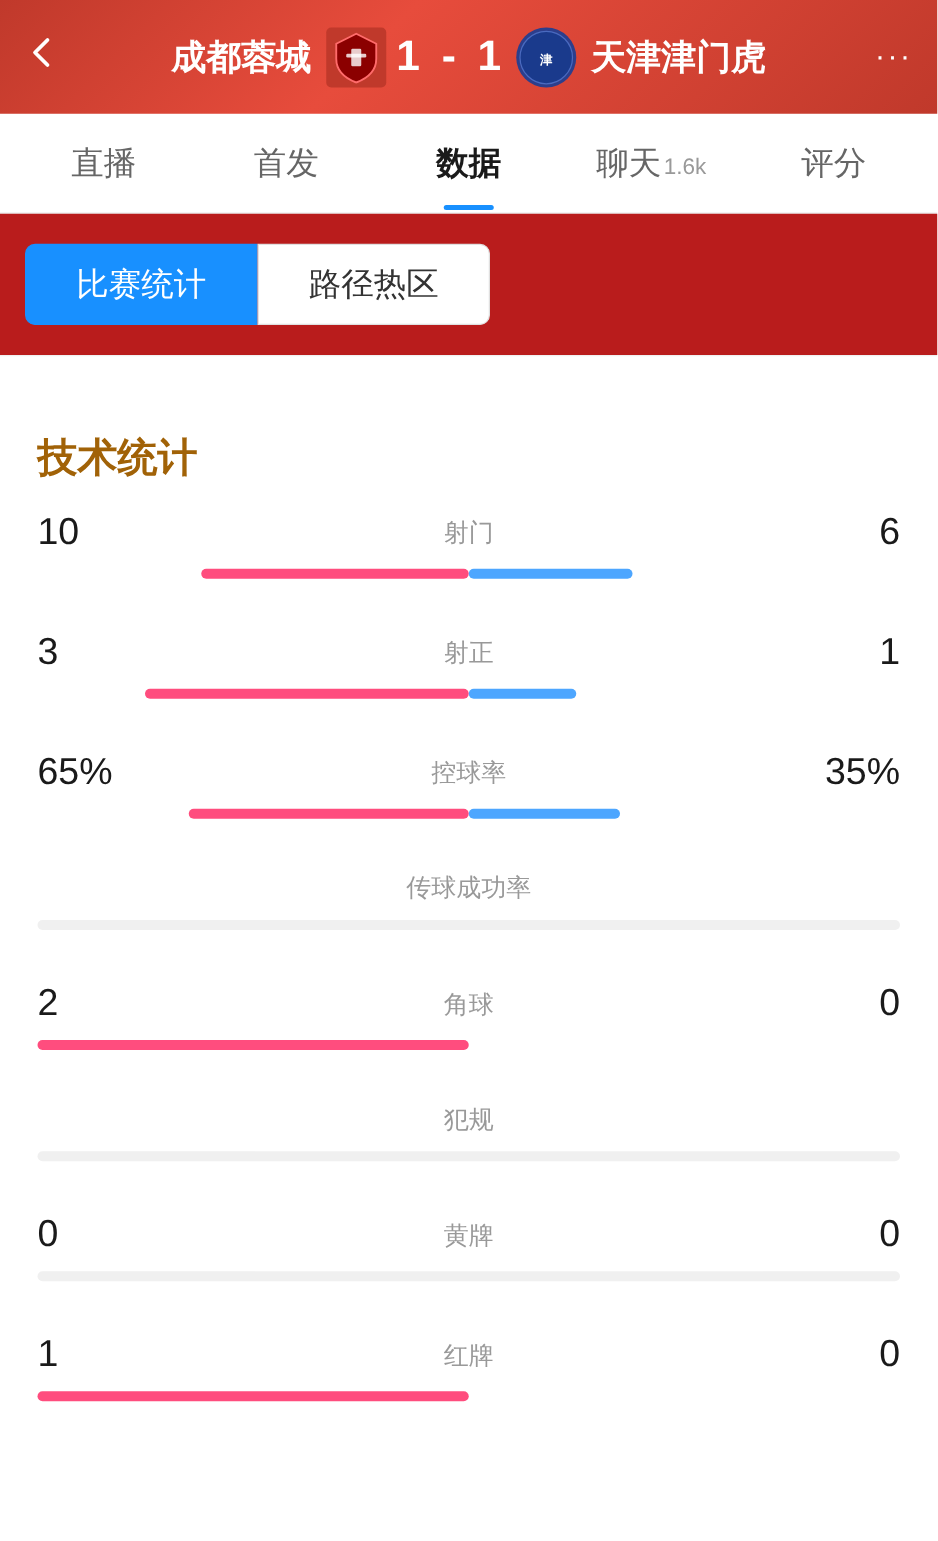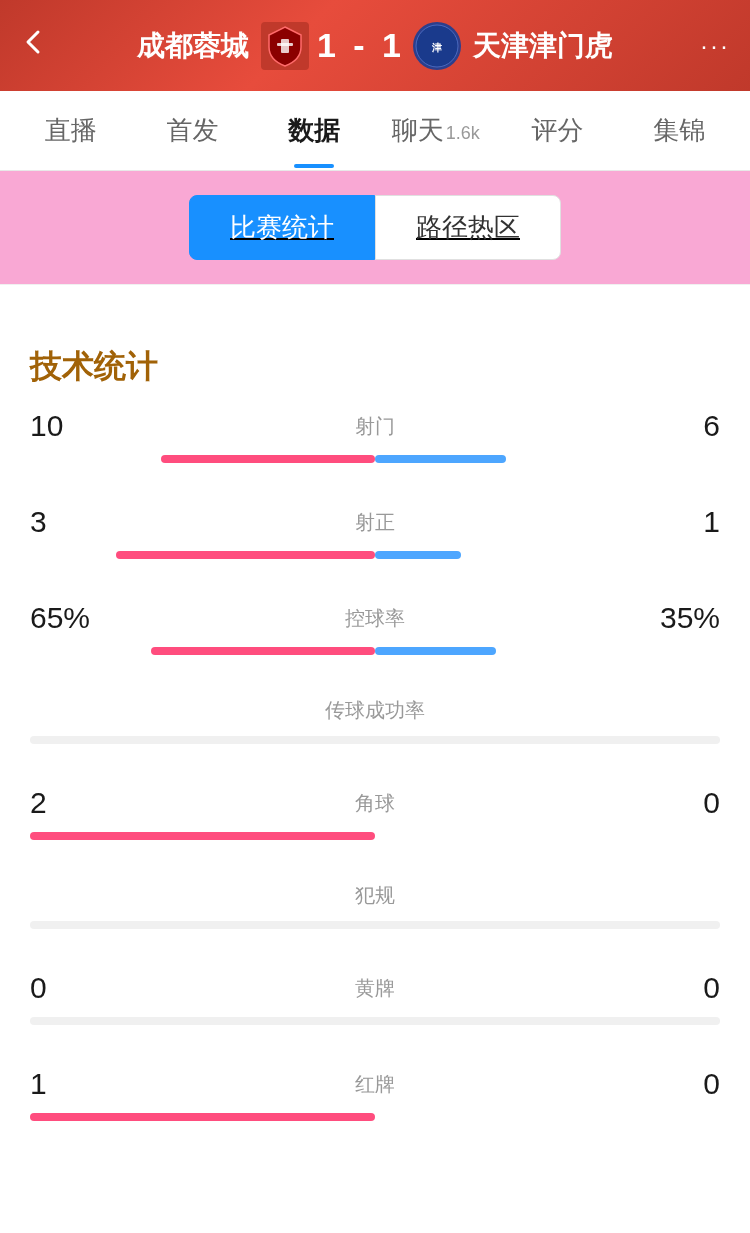--- a/index.html
+++ b/index.html
@@ -103,25 +103,24 @@
     }
     .nav-tab .badge {
       font-size: 18px;
       color: #999;
       margin-left: 2px;
     }
 
     
     .sub-tabs {
       display: flex;
-      justify-content: center;
+      justify-content: flex-start;
       padding: 24px 20px;
       gap: 0;
-      background: #f9a8d4;
-      text-decoration: underline;
+      background: #b91c1c;
     }
     .sub-tab {
       padding: 14px 40px;
       font-size: 26px;
       border: 1px solid #e0e0e0;
       cursor: pointer;
       background: #fff;
       color: #333;
     }
     .sub-tab:first-child {
@@ -269,23 +268,20 @@
   </div>
   <div class="nav-tab active">
     <span>数据</span>
   </div>
   <div class="nav-tab">
     <span>聊天</span><span class="badge">1.6k</span>
   </div>
   <div class="nav-tab">
     <span>评分</span>
   </div>
-  <div class="nav-tab">
-    <span>集锦</span>
-  </div>
 </div>
 
 <div class="sub-tabs">
   <div class="sub-tab active">比赛统计</div>
   <div class="sub-tab">路径热区</div>
 </div>
 
 <div class="divider"></div>
 
 <div class="section-title">技术统计</div>

